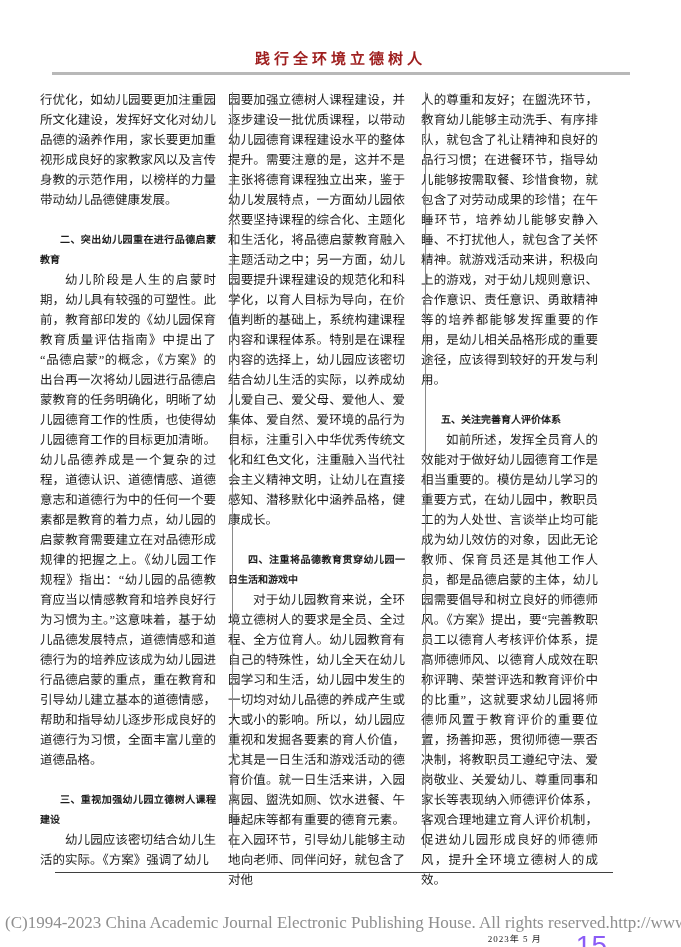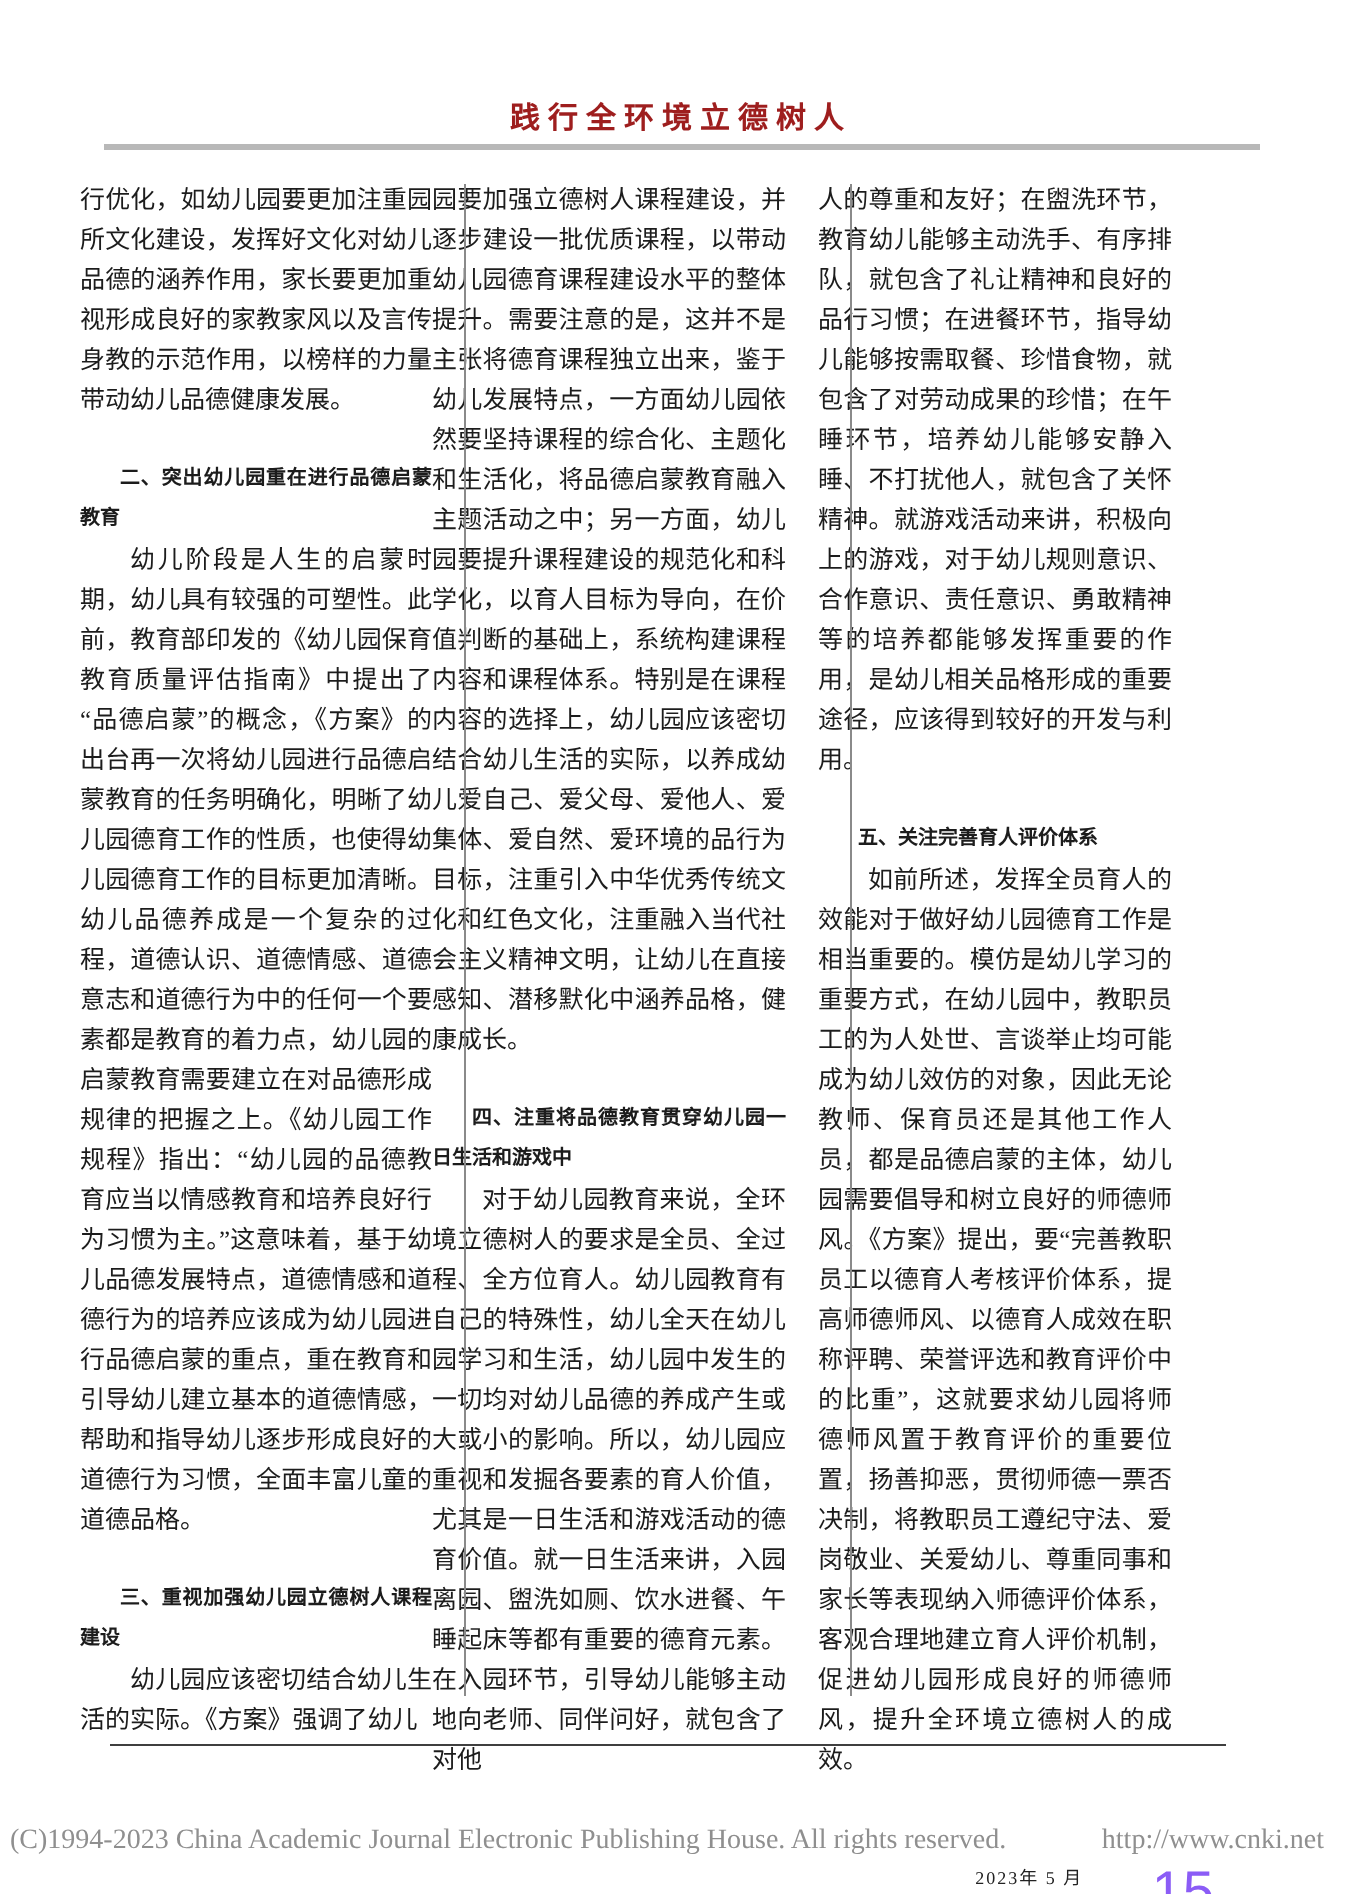--- a/index.html
+++ b/index.html
@@ -32,21 +32,21 @@
     left:40px;top:90px;
     width:560px;
     display:flex;
   }
   .col{
     width:176px;
     font-size:12.5px;
     line-height:20px;
     text-align:justify;
   }
-  .col-2{width:177px;}
+  .col-2{margin-left:12px;width:177px;}
   .col-3{margin-left:16px;width:177px;}
   .para{margin:0;text-indent:2em;}
   .para.cont{text-indent:0;}
   .heading{
     margin:20px 0 0 0;
     font-family:"Liberation Sans","DejaVu Sans",sans-serif;
     font-weight:bold;
     font-size:10px;
     line-height:20px;
     text-indent:2em;
@@ -101,21 +101,21 @@
     font-size:28px;
     line-height:1;
     color:#8b5cf6;
   }
   .copyright{
     position:absolute;
     left:5px;right:19px;top:913px;
     display:flex;
     justify-content:space-between;
     font-family:"Liberation Serif","DejaVu Serif",serif;
-    font-size:14px;
+    font-size:17px;
     color:#8f8f8f;
     white-space:nowrap;
   }
 </style>
 </head>
 <body>
 
 <div class="page">
 
   <div class="header-title">践行全环境立德树人</div>

